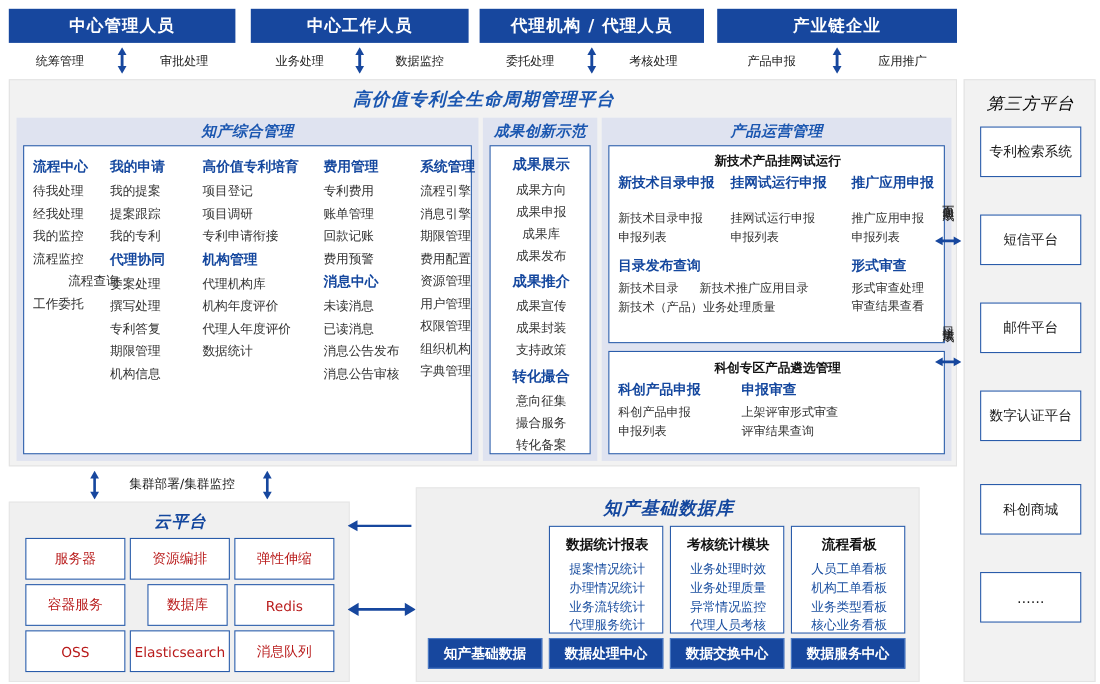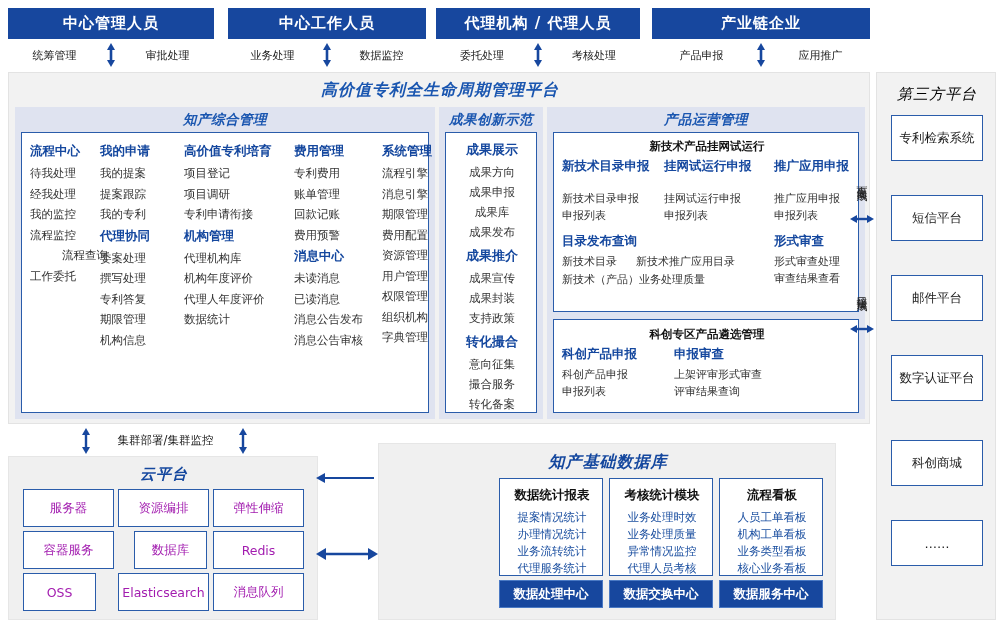--- a/index.html
+++ b/index.html
@@ -32,21 +32,21 @@
   .vtext{writing-mode:vertical-rl;text-orientation:upright;font-size:11px;color:#222;letter-spacing:1px;line-height:12px;}
 
   
   .tp-wrap{background:#f2f2f2;border:1px solid #e3e3e3;}
   .tp-title{color:#000000;font-weight:normal;font-style:italic;font-size:15px;letter-spacing:1px;}
   .tp-box{background:#fff;border:1.7px solid #2a5caa;color:#1b1b1b;font-size:12.5px;}
 
   
   .cloud-wrap{background:#f0f0f0;border:1px solid #e6e6e6;}
   .cloud-title{color:#14479e;font-weight:bold;font-style:italic;font-size:15px;letter-spacing:1px;}
-  .cloud-cell{background:#fff;border:1.5px solid #2a5caa;color:#a21caf;font-size:12.5px;}
+  .cloud-cell{background:#fff;border:1.5px solid #2a5caa;color:#b91c1c;font-size:12.5px;}
 
   
   .db-wrap{background:#f0f0f0;border:1px solid #e6e6e6;}
   .db-title{color:#14479e;font-weight:bold;font-style:italic;font-size:16px;letter-spacing:1px;}
   .db-col{background:#fff;border:1.5px solid #2a5caa;}
   .db-colhead{color:#111;font-weight:bold;font-size:12.5px;text-align:center;}
   .db-item{color:#1b4fa0;font-size:11.5px;line-height:18px;text-align:center;white-space:nowrap;}
   .db-foot{background:#17479e;border:1px solid #4a79c4;color:#fff;font-weight:bold;font-size:12.5px;}
 
   .cluster-label{font-size:11.5px;color:#1a1a1a;}
@@ -259,39 +259,40 @@
 
   <div class="abs cloud-wrap" style="left:8px;top:456px;width:310px;height:164px;">
     <div class="abs ctr cloud-title" style="left:0;top:6px;width:310px;height:22px;">云平台</div>
     <div id="cloud-grid" class="abs" style="left:14px;top:32px;width:282px;height:124px;">
         <div class="abs ctr cloud-cell" style="left:0px;top:0px;width:91px;height:38px;">服务器</div>
         <div class="abs ctr cloud-cell" style="left:95px;top:0px;width:91px;height:38px;">资源编排</div>
         <div class="abs ctr cloud-cell" style="left:190px;top:0px;width:91px;height:38px;">弹性伸缩</div>
         <div class="abs ctr cloud-cell" style="left:0px;top:42px;width:91px;height:38px;">容器服务</div>
         <div class="abs ctr cloud-cell" style="left:111px;top:42px;width:73px;height:38px;">数据库</div>
         <div class="abs ctr cloud-cell" style="left:190px;top:42px;width:91px;height:38px;">Redis</div>
-        <div class="abs ctr cloud-cell" style="left:0px;top:84px;width:73px;height:38px;">OSS</div>
+        <div class="abs ctr cloud-cell" style="left:0px;top:84px;width:91px;height:38px;">OSS</div>
         <div class="abs ctr cloud-cell" style="left:95px;top:84px;width:91px;height:38px;">Elasticsearch</div>
         <div class="abs ctr cloud-cell" style="left:190px;top:84px;width:91px;height:38px;">消息队列</div>
       </div>
   </div>
 
   <svg class="abs" style="left:316px;top:471px;width:62px;height:14px;" viewBox="0 0 62 14">
     <line x1="58" y1="7" x2="8" y2="7" stroke="#17479e" stroke-width="2"></line>
     <polygon points="0,7 9,2 9,12" fill="#17479e"></polygon>
   </svg>
   <svg class="abs" style="left:316px;top:546px;width:62px;height:16px;" viewBox="0 0 62 16">
     <line x1="9" y1="8" x2="53" y2="8" stroke="#17479e" stroke-width="2.4"></line>
     <polygon points="0,8 10,2 10,14" fill="#17479e"></polygon>
       <polygon points="62,8 52,2 52,14" fill="#17479e"></polygon>
   </svg>
 
   <div class="abs db-wrap" style="left:378px;top:443px;width:458px;height:177px;">
     <div class="abs ctr db-title" style="left:0;top:6px;width:458px;height:24px;">知产基础数据库</div>
     <div id="db-cols" class="abs" style="left:10px;top:34px;width:438px;height:134px;">
+        <div class="abs ctr db-foot" style="left:0px;top:102px;width:104px;height:28px;">知产基础数据</div>
         <div class="abs db-col" style="left:110px;top:0;width:104px;height:98px;">
           <div class="abs db-colhead" style="left:0;top:8px;width:104px;height:16px;">数据统计报表</div>
           <div class="abs db-item" style="left:0;top:29px;width:104px;">提案情况统计</div>
           <div class="abs db-item" style="left:0;top:46px;width:104px;">办理情况统计</div>
           <div class="abs db-item" style="left:0;top:63px;width:104px;">业务流转统计</div>
           <div class="abs db-item" style="left:0;top:80px;width:104px;">代理服务统计</div>
         </div>
         <div class="abs ctr db-foot" style="left:110px;top:102px;width:104px;height:28px;">数据处理中心</div>
         <div class="abs db-col" style="left:220px;top:0;width:104px;height:98px;">
           <div class="abs db-colhead" style="left:0;top:8px;width:104px;height:16px;">考核统计模块</div>

